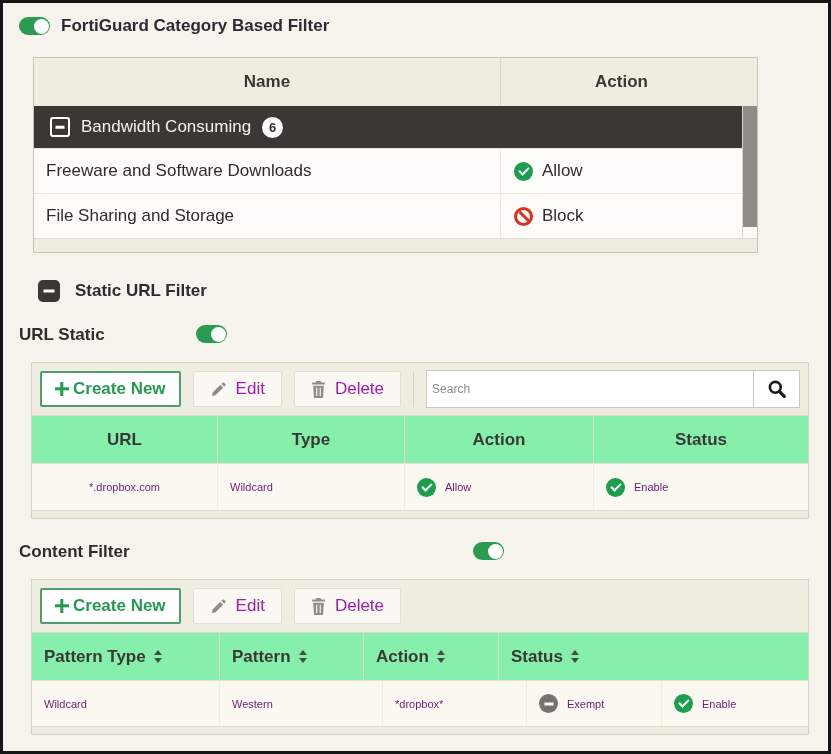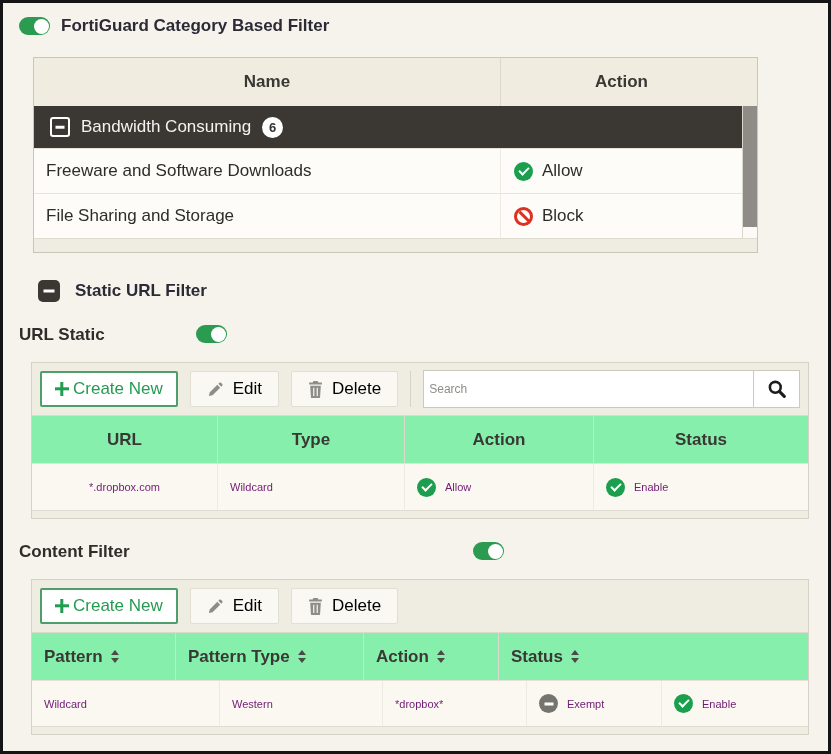--- a/index.html
+++ b/index.html
@@ -133,27 +133,27 @@
   .label-row { position:relative; height:20px; margin:23px 0 0 16px; }
   .field-label { font-size:17px; font-weight:600; color:#2f2d2a; }
   .label-row .toggle { position:absolute; top:0; }
   .toggle-url { left:177px; }
   .toggle-content { left:454px; }
   
   .panel { margin:17px 0 0 28px; width:778px; border:1px solid #d6d2c6; background:#efece1; }
   .toolbar { display:flex; align-items:center; padding:8px; gap:12px; height:52px; }
   .btn-create {
     height:36px; border:2px solid #4d9e6b; border-radius:2px; background:#fff;
-    color:#259b51; font-weight:400; font-size:17px;
+    color:#259b51; font-weight:700; font-size:17px;
     display:inline-flex; align-items:center; gap:4px; padding:0 13px;
     font-family:inherit; cursor:pointer;
   }
   .btn-gray {
     height:36px; border:1px solid #e2ded3; border-radius:2px; background:#f9f8f3;
-    color:#000000; font-size:17px;
+    color:#a21caf; font-size:17px;
     display:inline-flex; align-items:center; gap:9px; padding:0 16px;
     font-family:inherit; cursor:default;
   }
   .toolbar-sep { width:1px; height:36px; background:#d6d2c6; }
   .search-box {
     display:flex; flex:1; height:38px; background:#fff;
     border:1px solid #ccc9bf; align-items:stretch;
   }
   .search-box input {
     flex:1; border:none; outline:none; background:transparent;
@@ -312,29 +312,29 @@
       </button>
       <button class="btn-gray">
         <svg width="15" height="17" viewBox="0 0 14 16">
             <path fill="#8f8d89" fill-rule="evenodd" d="M5 0h4l.7 1.4H13v2H1v-2h3.3L5 0zM2 4.4h10l-.7 10.8c0 .5-.4.8-.9.8H3.6c-.5 0-.9-.3-.9-.8L2 4.4zm2.8 2v7.6h1.1V6.4H4.8zm3.3 0v7.6h1.1V6.4H8.1z"></path>
           </svg>
         <span>Delete</span>
       </button>
     </div>
     <div class="grid">
       <div class="hrow">
-        <div class="hcell hleft c-pat">
-          <span>Pattern</span>
+        <div class="hcell hleft c-ptype">
+          <span>Pattern Type</span>
           <span class="sort-icon">
               <span class="up"></span>
               <span class="down"></span>
             </span>
         </div>
-        <div class="hcell hleft c-ptype">
-          <span>Pattern Type</span>
+        <div class="hcell hleft c-pat">
+          <span>Pattern</span>
           <span class="sort-icon">
               <span class="up"></span>
               <span class="down"></span>
             </span>
         </div>
         <div class="hcell hleft c-act3">
           <span>Action</span>
           <span class="sort-icon">
               <span class="up"></span>
               <span class="down"></span>

